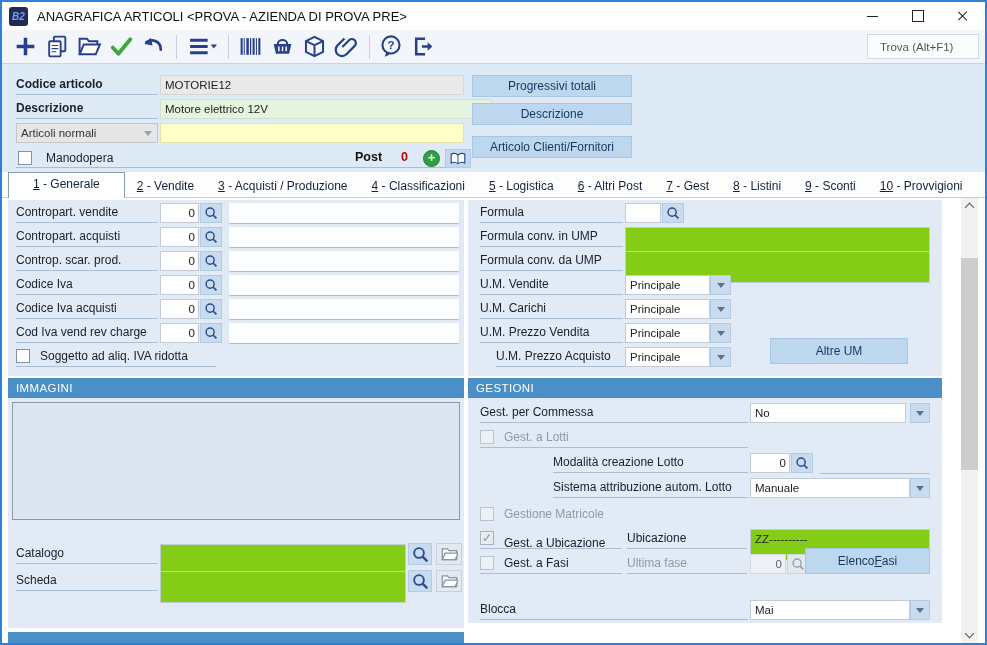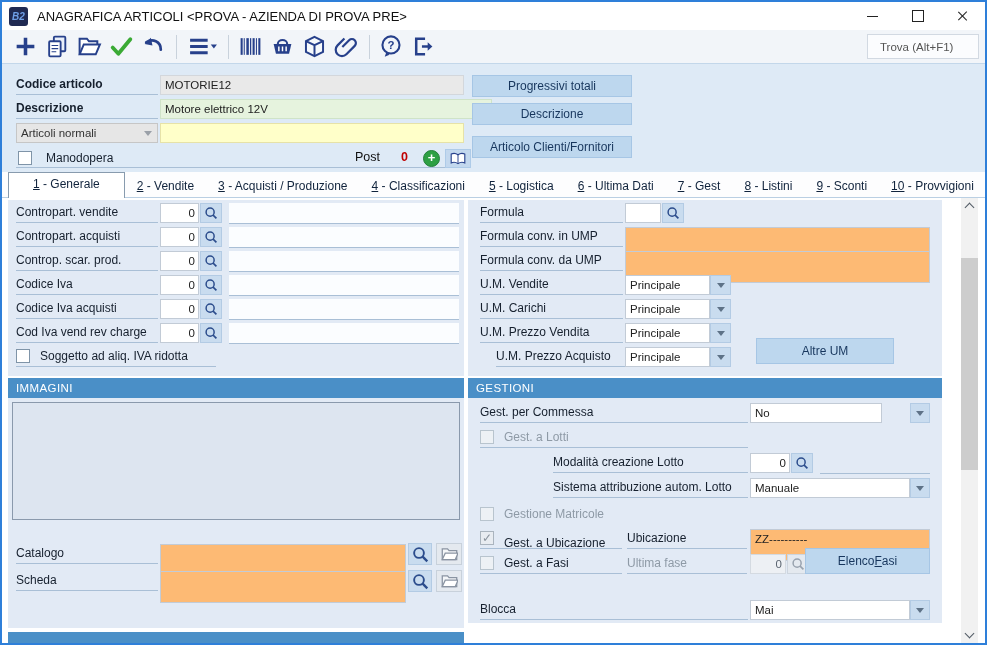--- a/index.html
+++ b/index.html
@@ -53,21 +53,21 @@
   .tab.active{background:#fff;border:1px solid #889BAE;border-bottom:none;height:25px;line-height:23px;padding:0 24px;margin-bottom:-1px}
   .tab .n{text-decoration:underline}
 
   
   .content{position:absolute;left:0;top:196px;width:983px;height:445px;background:#fff}
   .panel{position:absolute;background:#E2EAF5}
   .num{position:absolute;height:20px;background:#fff;border:1px solid #C2CBD6;box-sizing:border-box;font-size:11.5px;line-height:18px;text-align:right;padding:0 3px;color:#222}
   .num.dis{background:#EDF0F4;border-color:#D4DAE1;color:#5A6470}
   .magbtn{position:absolute;width:22px;height:20px;background:#C9DCEF;border:1px solid #B3CBE4;box-sizing:border-box;display:flex;align-items:center;justify-content:center}
   .underfield{position:absolute;height:20px;background:#FBFDFF;border-bottom:1px solid #A9BFD6}
-  .inpw{position:absolute;height:32px;background:#fdba74;border:1px solid #C2CBD6;box-sizing:border-box;font-size:11.5px;line-height:18px;padding:0 4px;color:#222}
+  .inpw{position:absolute;height:32px;background:#84cc16;border:1px solid #C2CBD6;box-sizing:border-box;font-size:11.5px;line-height:18px;padding:0 4px;color:#222}
   .selval{position:absolute;height:20px;background:#fff;border:1px solid #C2CBD6;box-sizing:border-box;font-size:11.5px;line-height:18px;padding:0 4px;color:#222}
   .selarr{position:absolute;width:21px;height:20px;background:#C9DCEF;border:1px solid #B3CBE4;box-sizing:border-box;display:flex;align-items:center;justify-content:center}
   .selarr .tri{border:4px solid transparent;border-top:5px solid #5E7287;margin-top:4px}
   .btn{position:absolute;background:#BDD7EE;border:1px solid #A6C6E5;color:#17365D;font-size:12px;display:flex;align-items:center;justify-content:center;box-sizing:border-box}
   .sechead{position:absolute;left:0;top:0;right:0;height:20px;background:#4A8FC7;color:#fff;font-size:11.5px;line-height:20px;padding-left:8px;letter-spacing:.4px}
   .imgbox{position:absolute;background:#DDE5F0;border:1px solid #8A99AC;box-sizing:border-box}
   .iconbtn{position:absolute;display:flex;align-items:center;justify-content:center;box-sizing:border-box}
   .iconbtn.blue{background:#C9DCEF;border:1px solid #B3CBE4}
   .iconbtn.gray{background:#E4E9EF;border:1px solid #C8D1DB}
   .accel{text-decoration:underline}
@@ -75,21 +75,21 @@
   
   .sbar{position:absolute;left:959px;top:0;width:17px;height:445px;background:#F1F1F1}
   .sarrow{position:absolute;left:0;width:17px;height:16px;display:flex;align-items:center;justify-content:center}
   .chev{width:6px;height:6px;border-right:1.6px solid #505A64;border-bottom:1.6px solid #505A64}
   .chev.up{transform:rotate(-135deg);margin-top:3px}
   .chev.down{transform:rotate(45deg);margin-bottom:3px}
   .sthumb{position:absolute;left:0;top:60px;width:17px;height:212px;background:#CDCDCD}
 
   .stub{position:absolute;background:#4A8FC7}
   .postnum{position:absolute;font-size:12.5px;font-weight:bold;color:#C00000}
-  .postlbl{position:absolute;font-size:12.5px;font-weight:normal;color:#111}
+  .postlbl{position:absolute;font-size:12.5px;font-weight:bold;color:#111}
 </style>
 </head>
 <body>
 
 <div class="win">
 
   <div class="titlebar">
     <div class="appicon">B2</div>
     <div class="title">ANAGRAFICA ARTICOLI &lt;PROVA - AZIENDA DI PROVA PRE&gt;</div>
     <div class="winctl">
@@ -220,21 +220,21 @@
     <div class="sidebtn" style="top:39px">Descrizione</div>
     <div class="sidebtn" style="top:72px">Articolo Clienti/Fornitori</div>
   </div>
 
   <div class="tabs">
     <div class="tab active"><span class="n">1</span><span> - Generale</span></div>
     <div class="tab"><span class="n">2</span><span> - Vendite</span></div>
     <div class="tab"><span class="n">3</span><span> - Acquisti / Produzione</span></div>
     <div class="tab"><span class="n">4</span><span> - Classificazioni</span></div>
     <div class="tab"><span class="n">5</span><span> - Logistica</span></div>
-    <div class="tab"><span class="n">6</span><span> - Ultima Dati</span></div>
+    <div class="tab"><span class="n">6</span><span> - Altri Post</span></div>
     <div class="tab"><span class="n">7</span><span> - Gest</span></div>
     <div class="tab"><span class="n">8</span><span> - Listini</span></div>
     <div class="tab"><span class="n">9</span><span> - Sconti</span></div>
     <div class="tab"><span class="n">10</span><span> - Provvigioni</span></div>
   </div>
 
   <div class="content">
 
     <div class="panel" style="left:6px;top:2px;width:456px;height:176px">
       <div class="lbl" style="left:8px;top:3px;width:142px">Contropart. vendite</div>
@@ -335,21 +335,21 @@
       <div class="selarr" style="left:242px;top:123px">
           <span class="tri"></span>
         </div>
 
       <div class="lbl" style="left:28px;top:147px;width:143px">U.M. Prezzo Acquisto</div>
       <div class="selval" style="left:157px;top:147px;width:85px">Principale</div>
       <div class="selarr" style="left:242px;top:147px">
           <span class="tri"></span>
         </div>
 
-      <div class="btn" style="left:288px;top:138px;width:138px;height:26px">Altre UM</div>
+      <div class="btn" style="left:302px;top:138px;width:138px;height:26px">Altre UM</div>
     </div>
 
     <div class="panel" style="left:6px;top:180px;width:456px;height:250px">
       <div class="sechead">IMMAGINI</div>
       <div class="imgbox" style="left:4px;top:24px;width:448px;height:118px"></div>
 
       <div class="lbl" style="left:8px;top:166px;width:142px">Catalogo</div>
       <div class="inpw" style="left:152px;top:166px;width:246px"></div>
       <div class="iconbtn blue" style="left:400px;top:165px;width:24px;height:22px">
           <svg width="17" height="17" viewBox="0 0 16 16">
@@ -377,21 +377,21 @@
             <path d="M1.5 14.5V2h6.2l1.8 2h9v10.5z" fill="#F4F6F8" stroke="#8A94A2" stroke-width="1.5"></path>
             <path d="M1.5 14.5L5 7h15l-3.2 7.5z" fill="#fff" stroke="#8A94A2" stroke-width="1.5"></path>
           </svg>
         </div>
     </div>
 
     <div class="panel" style="left:466px;top:180px;width:474px;height:245px">
       <div class="sechead">GESTIONI</div>
 
       <div class="lbl" style="left:12px;top:25px;width:268px">Gest. per Commessa</div>
-      <div class="selval" style="left:282px;top:25px;width:132px">No</div>
+      <div class="selval" style="left:282px;top:25px;width:156px">No</div>
       <div class="selarr" style="left:442px;top:25px;width:20px">
           <span class="tri"></span>
         </div>
 
       <div class="lbl noline" style="left:12px;top:50px;width:268px;border-bottom:1px solid #A9BFD6"></div>
       <div class="chk dis" style="left:12px;top:52px"></div>
       <div class="freelbl" style="left:36px;top:52px;color:#8E9AA6">Gest. a Lotti</div>
 
       <div class="lbl" style="left:85px;top:75px;width:195px">Modalità creazione Lotto</div>
       <div class="num" style="left:282px;top:75px;width:40px">0</div>

